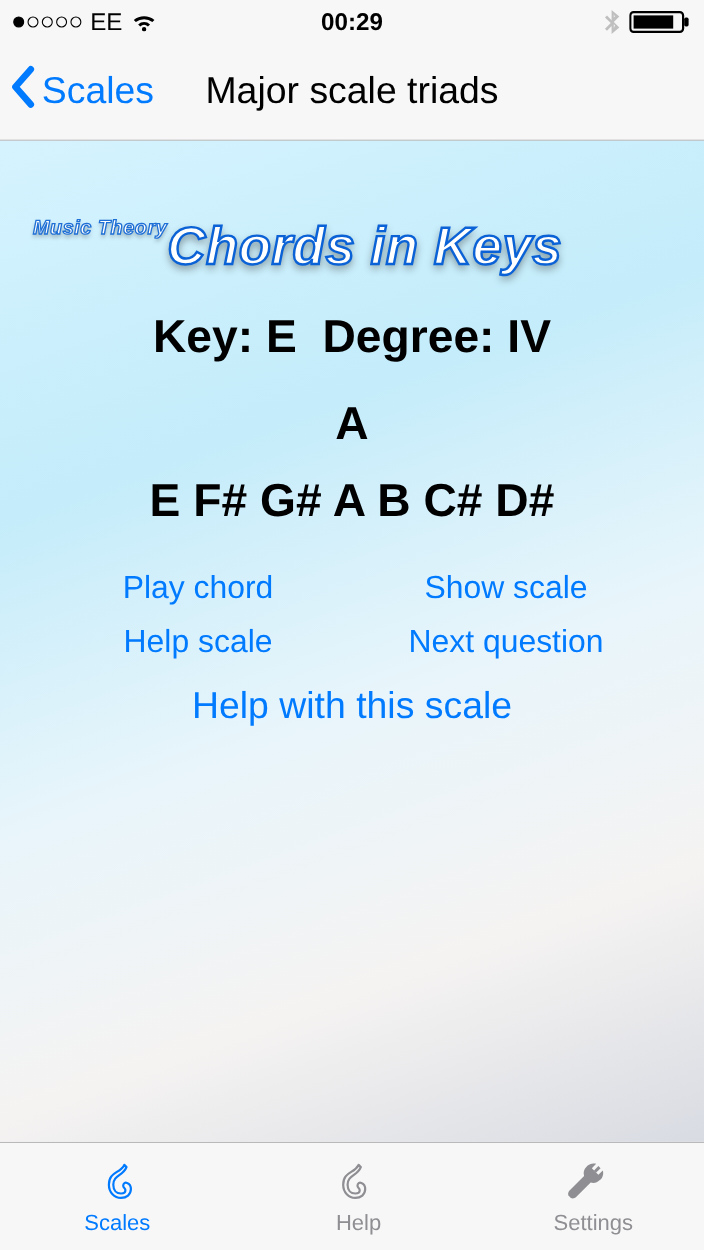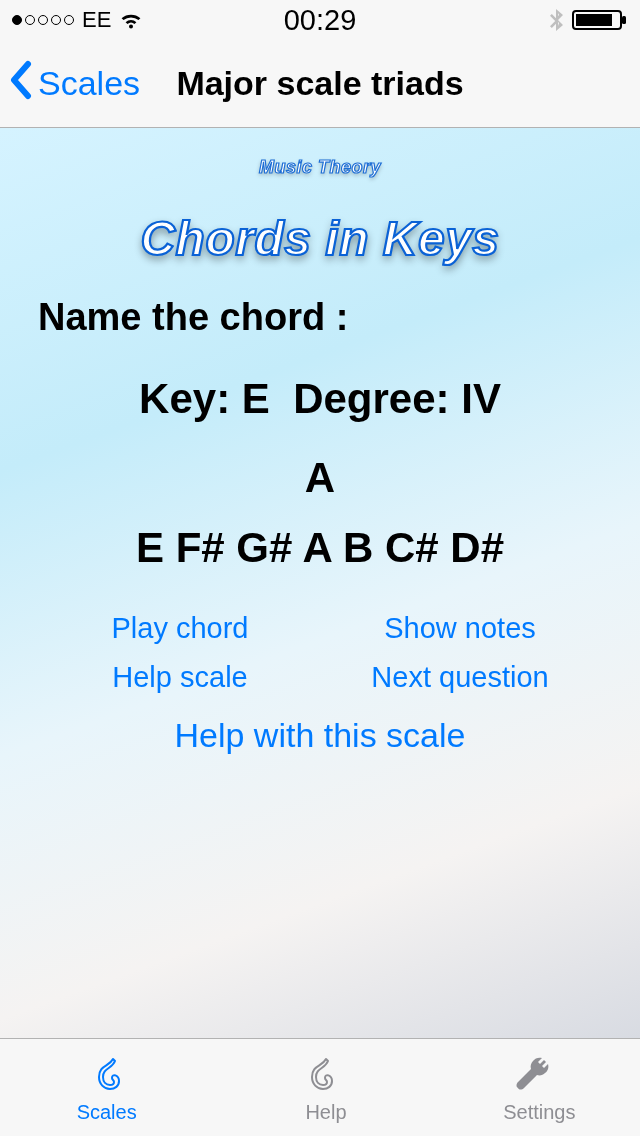--- a/index.html
+++ b/index.html
@@ -2,35 +2,35 @@
 <html><head>
 <meta charset="utf-8">
 <style>
   * { margin: 0; padding: 0; box-sizing: border-box; -webkit-font-smoothing: antialiased; }
   html, body { width: 640px; height: 1136px; overflow: hidden; font-family: -apple-system, "Helvetica Neue", Helvetica, Arial, sans-serif; }
   body { display: flex; flex-direction: column; background: #f7f7f7; }
 
   
   .status-bar { height: 40px; display: flex; align-items: center; justify-content: space-between; padding: 0 12px; font-size: 22px; font-weight: 500; color: #000; }
   .status-left, .status-right { display: flex; align-items: center; gap: 8px; }
-  .status-center { position: absolute; left: 50%; transform: translateX(-50%); font-size: 29px; font-weight: 400; }
+  .status-center { position: absolute; left: 50%; transform: translateX(-50%); font-size: 22px; font-weight: 700; }
   .signal-dots { display: flex; gap: 3px; align-items: center; }
   .signal-dots span { width: 10px; height: 10px; border-radius: 50%; border: 1.3px solid #000; }
   .signal-dots span.filled { background: #000; }
   .wifi-icon svg, .bt-icon svg, .battery-icon svg { display: block; }
 
   
   .nav-bar { height: 88px; display: flex; align-items: center; border-bottom: 1px solid #b2b2b2; position: relative; padding: 0 8px; }
   .back-btn { display: flex; align-items: center; color: #007aff; font-size: 34px; font-weight: 400; cursor: pointer; }
   .back-chevron { margin-right: 4px; }
-  .nav-title { position: absolute; left: 50%; transform: translateX(-50%); font-size: 34px; font-weight: 700; color: #000; white-space: nowrap; }
+  .nav-title { position: absolute; left: 50%; transform: translateX(-50%); font-size: 34px; font-weight: 400; color: #000; white-space: nowrap; }
 
   
   .content { flex: 1; position: relative; background: linear-gradient(160deg, #d5f3ff 0%, #c4ecfa 30%, #e8f5fb 55%, #f5f3f2 78%, #d8dbe2 100%); padding: 24px 30px 0; text-align: center; }
-  .logo-wrap { margin-top: 6px; margin-bottom: 30px; display:flex; flex-direction:column; align-items:center; }
+  .logo-wrap { margin-top: 6px; margin-bottom: 30px; display:flex; flex-direction:row; align-items:center; }
   .logo-sub { font-family: "Arial Black", Arial, sans-serif; font-size: 18px; font-weight: 900; font-style: italic; color: #fff; -webkit-text-stroke: 1.2px #1e6fd6; text-shadow: 0 2px 4px rgba(0,0,0,.35); line-height:1; margin-bottom:-4px; letter-spacing:.5px; }
   .logo-main { font-family: "Arial Black", Arial, sans-serif; font-size: 48px; font-weight: 900; font-style: italic; color: #fff; -webkit-text-stroke: 2.2px #0a62d6; text-shadow: 0 4px 8px rgba(0,0,0,.45); letter-spacing:.5px;margin-top:39px; }
 
   .prompt { text-align: left; font-size: 38px; font-weight: 700; margin: 10px 0 36px 8px; }
   .key-degree { font-size: 42px; font-weight: 700; margin-bottom: 31px; }
   .answer-line { font-size: 42px; font-weight: 700; margin-bottom: 22px; }
   .answer-line.chord-notes { margin-bottom: 24px; }
   .answer-line.scale-notes { margin-bottom: 40px; }
 
   .link-grid { display: flex; flex-wrap: wrap; justify-content: center; gap: 16px 0; margin: 0 auto; width: 560px; }
@@ -92,35 +92,34 @@
   </div>
   <div class="nav-title">Major scale triads</div>
 </div>
 
 <div class="content">
   <div class="logo-wrap">
     <div class="logo-sub">Music Theory</div>
     <div class="logo-main">Chords in Keys</div>
   </div>
 
-  <div class="prompt">Name the chord :</div>
 
   <div class="key-degree">
     <span>Key:</span>
     <span>E</span>&nbsp;
     <span>Degree:</span>
     <span>IV</span>
   </div>
 
   <div class="answer-line">A</div>
   <div class="answer-line scale-notes">E F# G# A B C# D#</div>
 
   <div class="link-grid">
     <div class="link-btn">Play chord</div>
-    <div class="link-btn">Show notes</div>
+    <div class="link-btn">Show scale</div>
     <div class="link-btn">Help scale</div>
     <div class="link-btn">Next question</div>
   </div>
 
   <div class="help-link">Help with this scale</div>
 </div>
 
 <div class="tab-bar">
   <div class="tab-item active">
     <div class="tab-icon">

